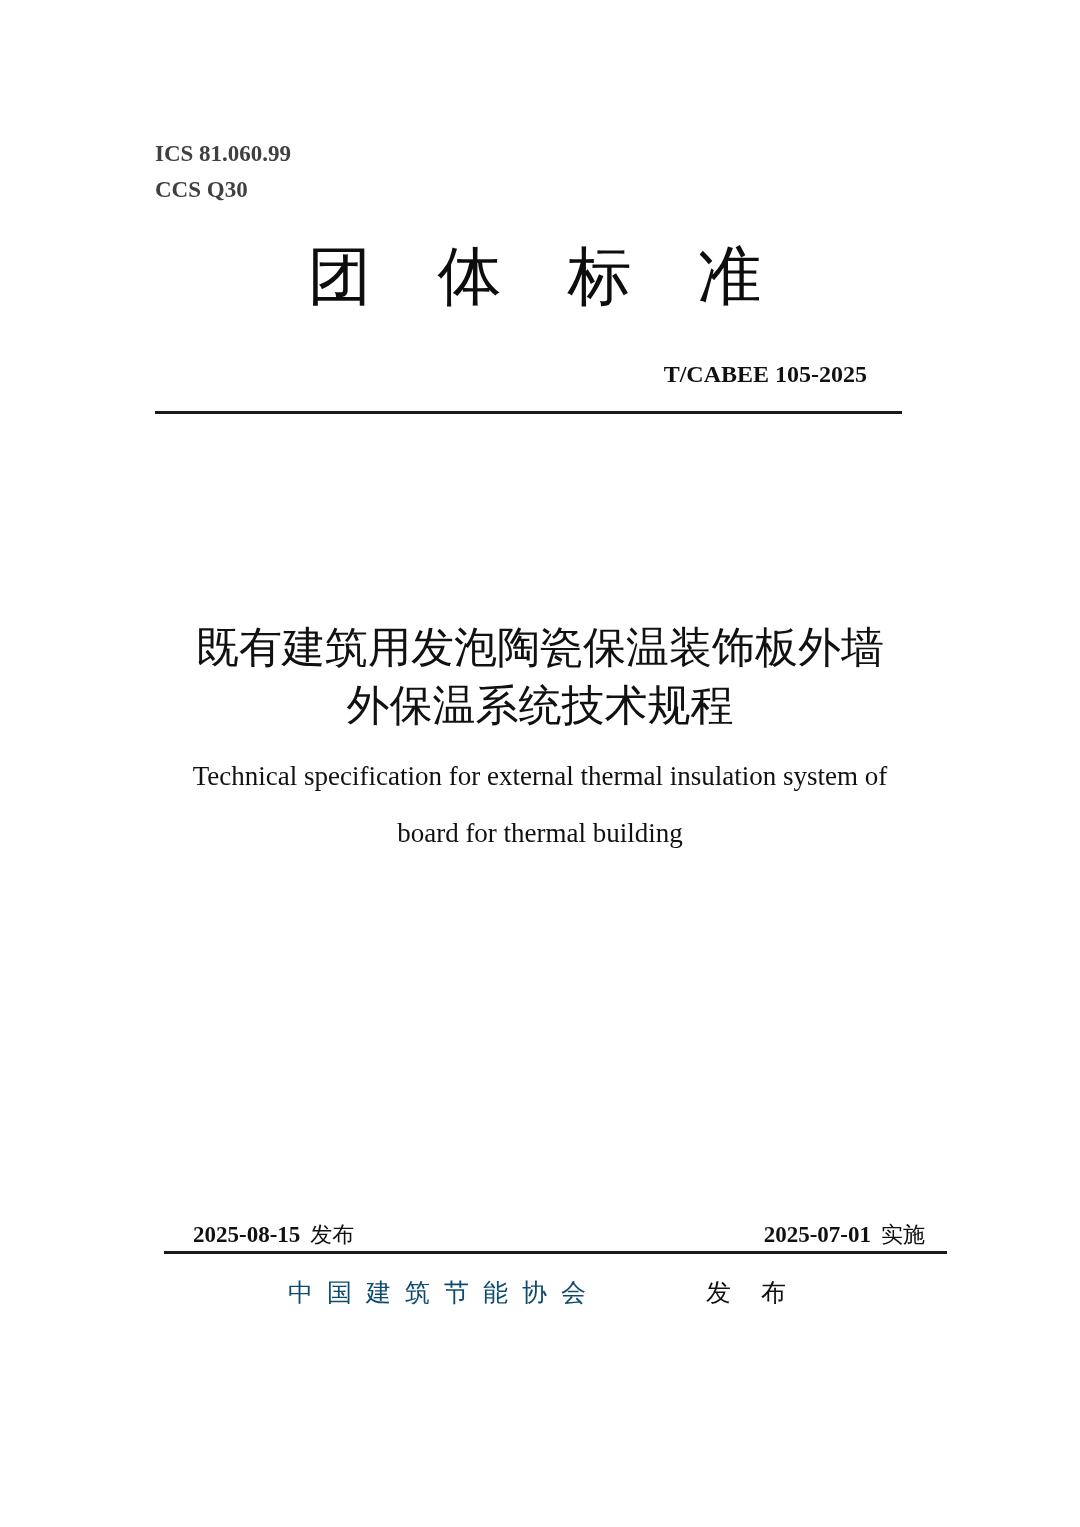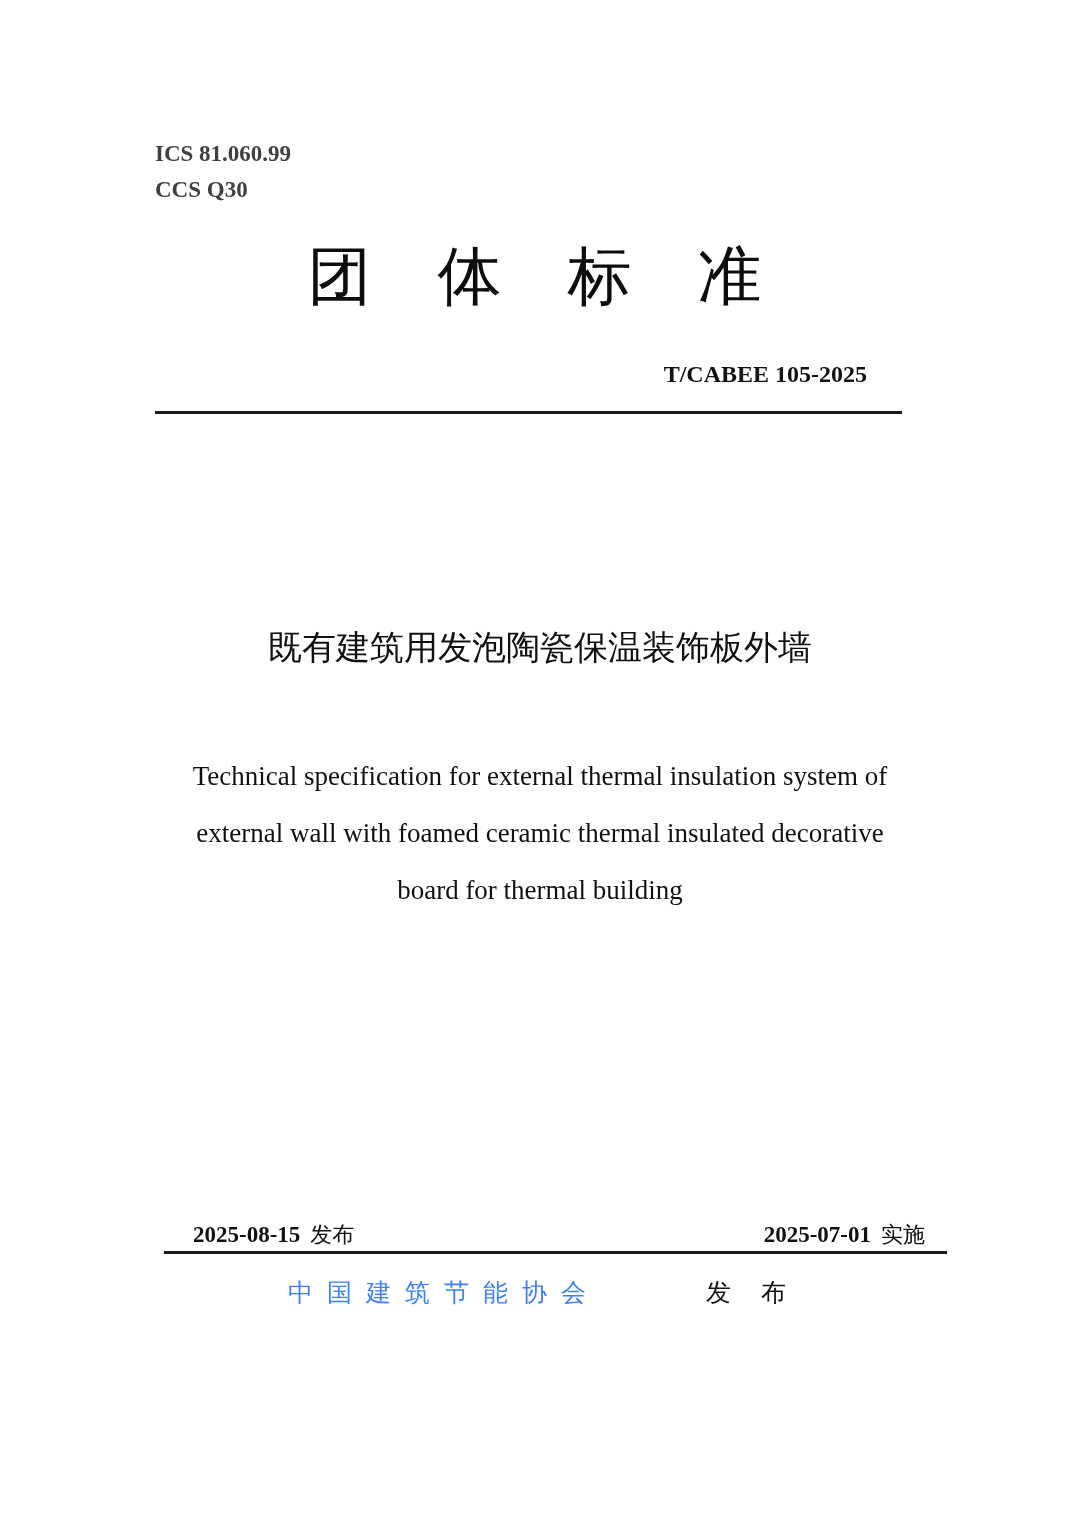--- a/index.html
+++ b/index.html
@@ -61,21 +61,21 @@
       height: 3px;
       background: #1a1a1a;
     }
 
     .title-cn {
       left: 0;
       top: 618px;
       width: 1080px;
       text-align: center;
       font-family: "DejaVu Sans", "Liberation Sans", sans-serif;
-      font-size: 34px;
+      font-size: 43px;
       line-height: 58px;
       color: #111;
     }
     .title-cn div { white-space: nowrap; }
 
     .title-en {
       left: 0;
       top: 748px;
       width: 1080px;
       text-align: center;
@@ -119,21 +119,21 @@
     }
 
     .publisher {
       left: 288px;
       top: 1276px;
       font-family: "DejaVu Sans", "Liberation Sans", sans-serif;
       font-size: 25px;
       line-height: 34px;
       white-space: nowrap;
       letter-spacing: 14px;
-      color: #3b82f6;
+      color: #0c4a6e;
     }
     .publish-word {
       left: 706px;
       top: 1276px;
       font-family: "DejaVu Sans", "Liberation Sans", sans-serif;
       font-size: 25px;
       line-height: 34px;
       white-space: nowrap;
       letter-spacing: 30px;
       color: #111;
@@ -150,25 +150,25 @@
 <div class="abs std-type">
   <span>团</span><span>体</span><span>标</span><span>准</span>
 </div>
 
 <div class="abs std-number">T/CABEE 105-2025</div>
 
 <div class="abs rule-top"></div>
 
 <div class="abs title-cn">
   <div>既有建筑用发泡陶瓷保温装饰板外墙</div>
+  <div>外保温系统技术规程</div>
 </div>
 
 <div class="abs title-en">
   <div>Technical specification for external thermal insulation system of</div>
-  <div>external wall with foamed ceramic thermal insulated decorative</div>
   <div>board for thermal building</div>
 </div>
 
 <div class="abs date-issue">
   <span class="date-val">2025-08-15</span><span class="date-lbl">发布</span>
 </div>
 
 <div class="abs date-impl">
   <span class="date-val">2025-07-01</span><span class="date-lbl">实施</span>
 </div>

